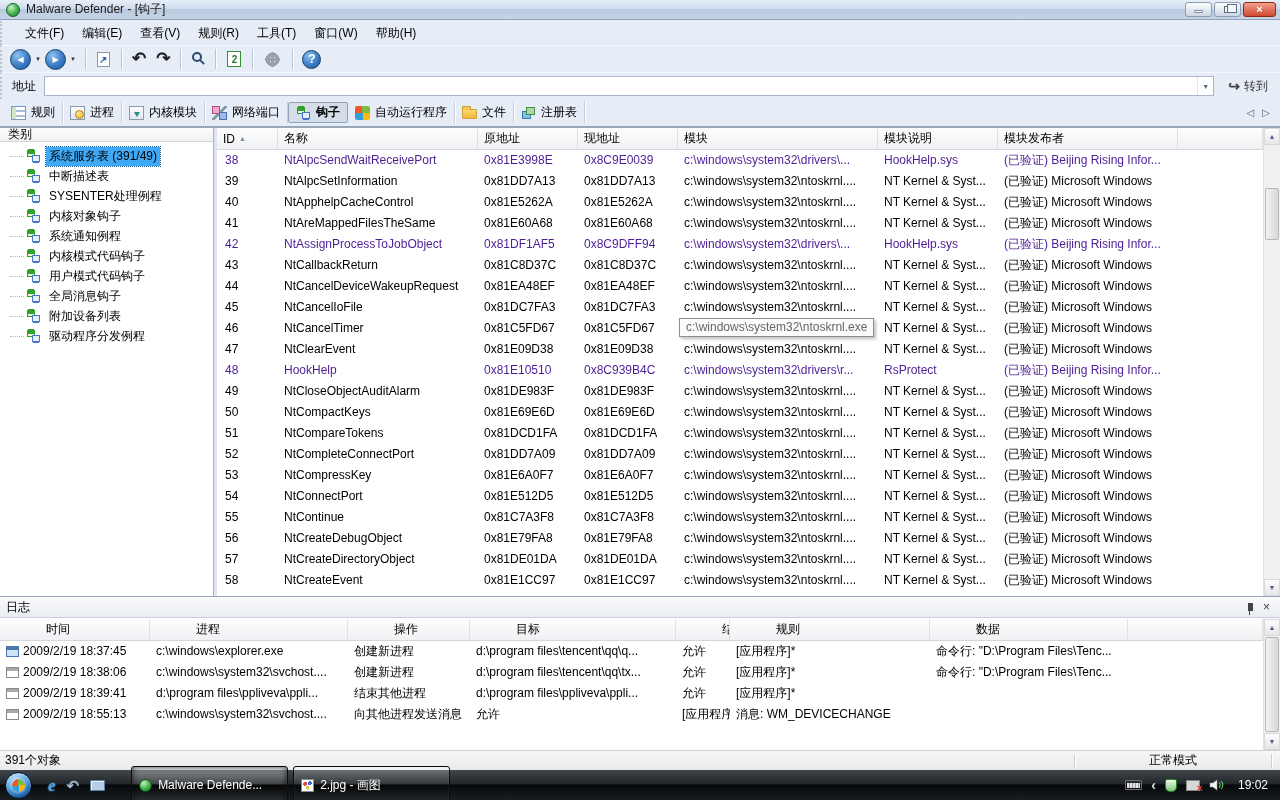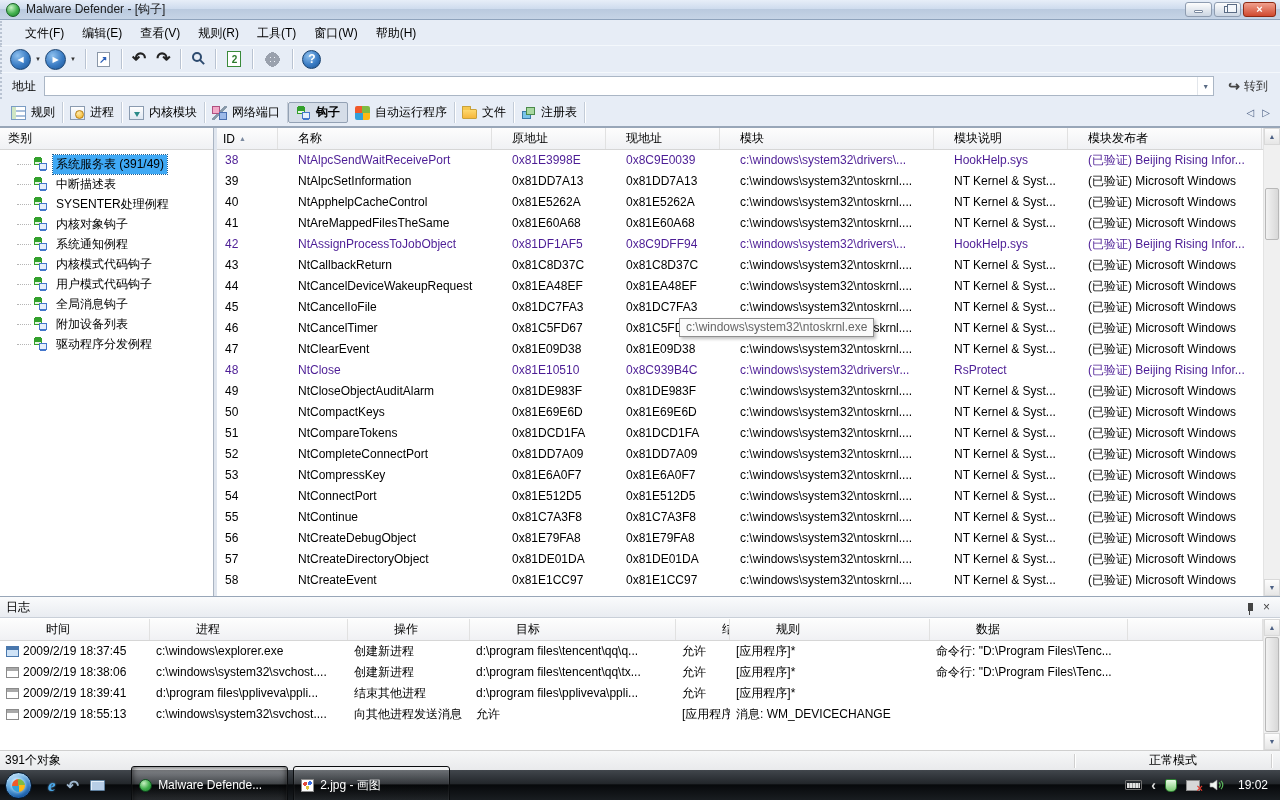--- a/index.html
+++ b/index.html
@@ -77,33 +77,33 @@
   .ic-registry::before { content:""; position:absolute; left:1px; bottom:1px; width:7px; height:6px; background:#79c4e8; border:1px solid #3a7ca8; }
   .ic-registry::after { content:""; position:absolute; right:1px; top:1px; width:7px; height:6px; background:#a8d8a0; border:1px solid #4a8a4a; }
   .ic-shield { width:13px; height:13px; border-radius:50%; background:radial-gradient(circle at 35% 30%,#c5f0c0,#3fae4a 55%,#1e7a2e); border:1px solid #0f5220; }
   .ic-paint { width:13px; height:13px; background-color:#fff; border:1px solid #8a8a8a;
     background-image:radial-gradient(circle at 30% 35%,#e24a3b 0 2px,transparent 2px),
       radial-gradient(circle at 70% 30%,#3b6fe2 0 2px,transparent 2px),
       radial-gradient(circle at 50% 70%,#e2c43b 0 2px,transparent 2px); }
 
   
   .content { position:absolute; left:0; top:127px; right:0; height:469px; background:#dfe5ee; border-top:1px solid #98a6b8; }
-  .panel-head { height:22px; background:linear-gradient(#fdfdfd,#f0f1f4); border-bottom:1px solid #d6d6d6; display:flex; align-items:center; }
+  .panel-head { height:14px; background:linear-gradient(#fdfdfd,#f0f1f4); border-bottom:1px solid #d6d6d6; display:flex; align-items:center; }
 
   .sidebar { position:absolute; left:0; top:0; width:214px; bottom:0; background:#fff; border-right:1px solid #aab4c2; overflow:hidden; }
   .sidebar .panel-head { padding-left:8px; }
   .tree { padding-top:4px; }
-  .tree-item { height:20px; display:flex; align-items:center; padding-left:17px; white-space:nowrap; }
+  .tree-item { height:20px; display:flex; align-items:center; padding-left:10px; white-space:nowrap; }
   .tree-stub { width:14px; border-top:1px dotted #b5b5b5; margin-right:2px; flex:none; }
   .tree-item .tb-icon { margin-right:5px; }
   .tree-label { padding:1px 3px; }
   .tree-item.selected .tree-label { background:#3fa9f5; outline:1px dotted #1c5d91; }
 
   .main { position:absolute; left:217px; top:0; right:0; bottom:0; background:#fff; }
-  .grid-hooks { display:grid; grid-template-columns:61px 200px 100px 100px 200px 120px 180px minmax(0,1fr);gap:14px; }
+  .grid-hooks { display:grid; grid-template-columns:61px 200px 100px 100px 200px 120px 180px minmax(0,1fr); }
   .thead { position:absolute; left:0; top:0; right:17px; height:22px; background:linear-gradient(#fdfdfd,#f0f1f4); border-bottom:1px solid #d6d6d6; }
   .thead .hc { border-right:1px solid #e1e1e1; display:flex; align-items:center; padding-left:6px; gap:4px; white-space:nowrap; overflow:hidden; }
   .sort-arrow { font-size:7px; color:#7b8aa0; }
   .rows { position:absolute; left:0; top:22px; right:17px; bottom:0; background:#fff; overflow:hidden; }
   .trow { height:21px; line-height:21px; }
   .trow .c { padding-left:6px; white-space:nowrap; overflow:hidden; }
   .trow .c-id { padding-left:8px; }
   .trow.hooked .c { color:#4c1d95; }
 
   .vscroll { position:absolute; right:0; top:0; bottom:0; width:17px; background:#f0f0f0; border-left:1px solid #e3e3e3; }
@@ -451,21 +451,21 @@
             <span class="c">NtClearEvent</span>
             <span class="c">0x81E09D38</span>
             <span class="c">0x81E09D38</span>
             <span class="c">c:\windows\system32\ntoskrnl....</span>
             <span class="c">NT Kernel &amp; Syst...</span>
             <span class="c">(已验证) Microsoft Windows</span>
             <span class="c"></span>
           </div>
           <div class="trow grid-hooks hooked">
             <span class="c c-id">48</span>
-            <span class="c">NtClose</span>
+            <span class="c">HookHelp</span>
             <span class="c">0x81E10510</span>
             <span class="c">0x8C939B4C</span>
             <span class="c">c:\windows\system32\drivers\r...</span>
             <span class="c">RsProtect</span>
             <span class="c">(已验证) Beijing Rising Infor...</span>
             <span class="c"></span>
           </div>
           <div class="trow grid-hooks">
             <span class="c c-id">49</span>
             <span class="c">NtCloseObjectAuditAlarm</span>

